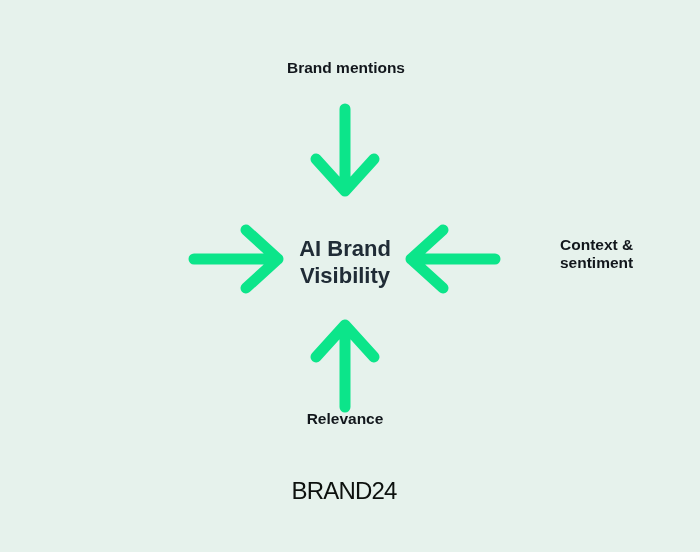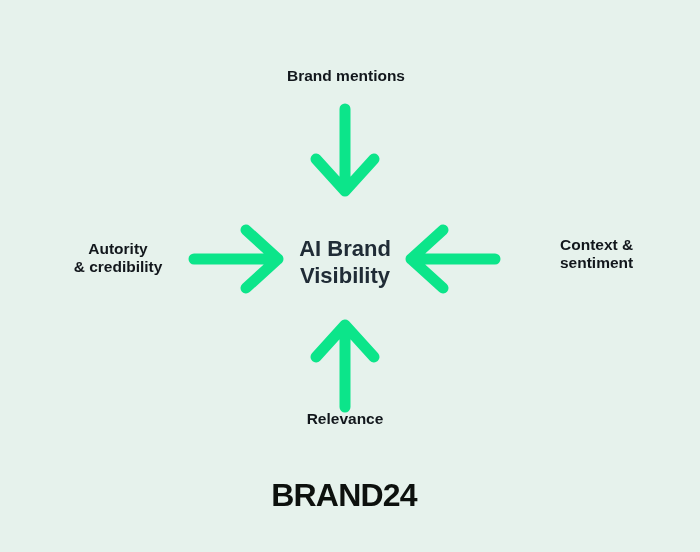--- a/index.html
+++ b/index.html
@@ -23,42 +23,42 @@
   }
   .label {
     position: absolute;
     color: var(--text);
     font-size: 15.5px;
     font-weight: bold;
     line-height: 1.15;
     white-space: pre-line;
   }
   .centered { transform: translateX(-50%); text-align: center; }
-  .top-label   { top: 59px;  left: 346px; margin-top: 8px; }
+  .top-label   { top: 59px;  left: 346px; }
   .left-label  { top: 240px; left: 118px; }
   .right-label { top: 236px; left: 560px; text-align: center; }
   .bottom-label{ top: 410px; left: 345px; }
   .center-title {
     position: absolute;
     top: 236px; left: 345px;
     transform: translateX(-50%);
     text-align: center;
     color: var(--center-text);
     font-size: 22px;
     font-weight: bold;
     line-height: 1.22;
     white-space: pre-line;
   }
   .logo {
     position: absolute;
     top: 477px; left: 344px;
     transform: translateX(-50%);
     color: var(--logo);
-    font-size: 32px;
-    font-weight: 700;
+    font-size: 24px;
+    font-weight: 400;
     letter-spacing: -0.8px;
   }
   svg.arrow { position: absolute; display: block; }
   svg.arrow path {
     fill: none;
     stroke: var(--arrow);
     stroke-width: 11;
     stroke-linecap: round;
     stroke-linejoin: round;
   }
@@ -71,22 +71,20 @@
 <body>
 
 <div class="canvas">
 
   <div class="label centered top-label">Brand mentions</div>
 
   <svg class="arrow arrow-down" width="70" height="94" viewBox="0 0 70 94">
     <path d="M35 6 L35 88 M6 56 L35 88 L64 56"></path>
   </svg>
 
-  <div class="label centered left-label">Autority
-&amp; credibility</div>
 
   <svg class="arrow arrow-right" width="98" height="70" viewBox="0 0 98 70">
     <path d="M6 35 L90 35 M58 6 L90 35 L58 64"></path>
   </svg>
 
   <div class="center-title">AI Brand
 Visibility</div>
 
   <svg class="arrow arrow-left" width="98" height="70" viewBox="0 0 98 70">
     <path d="M92 35 L8 35 M40 6 L8 35 L40 64"></path>

